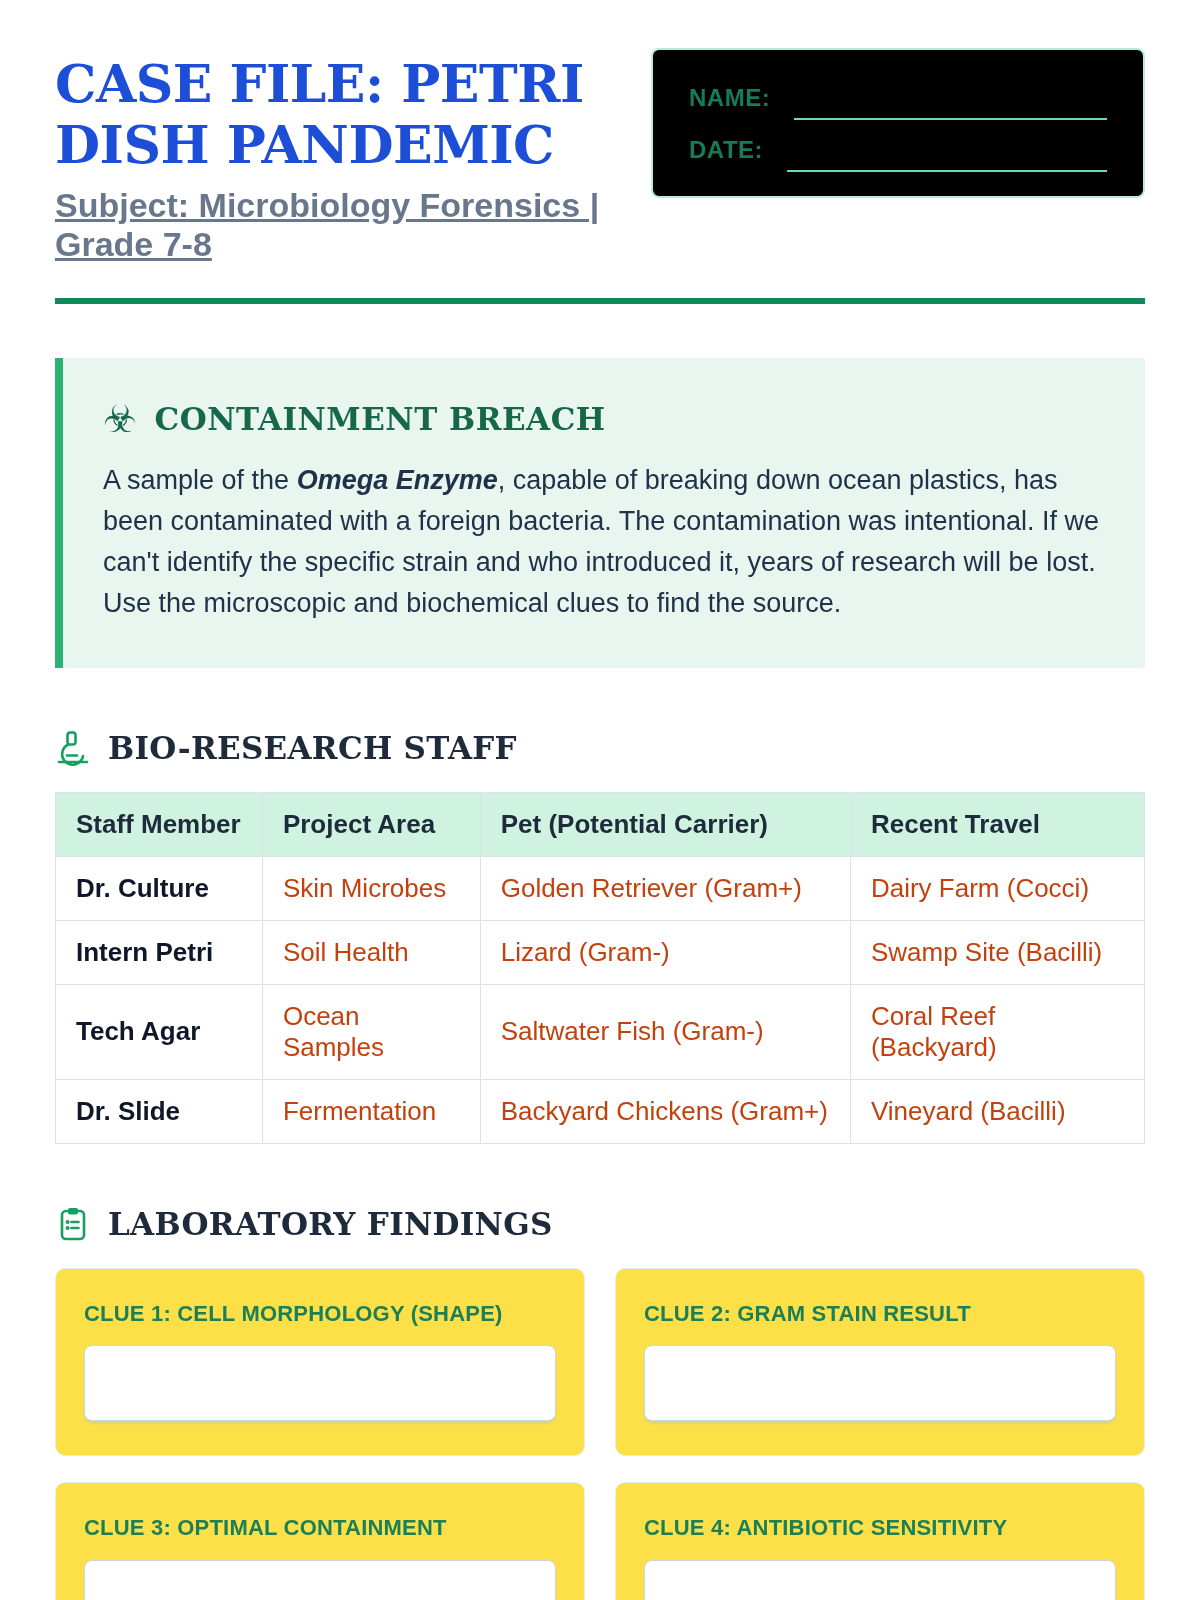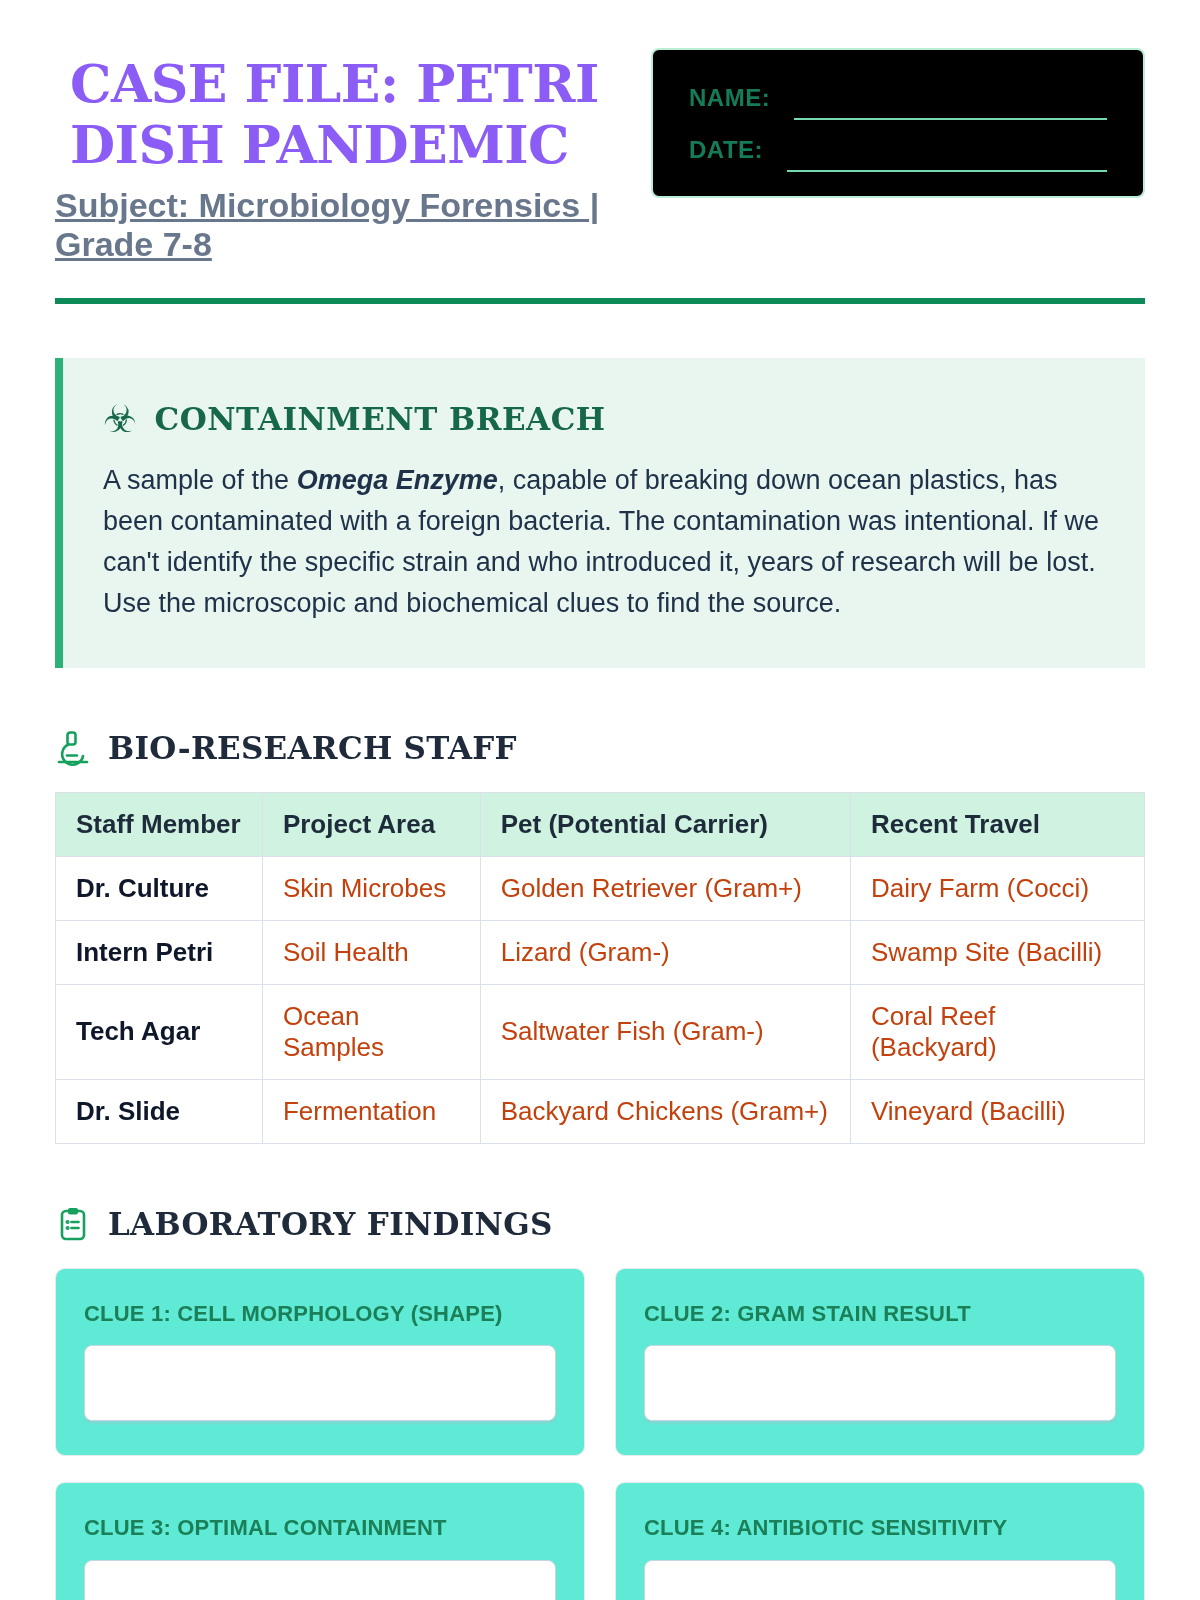--- a/index.html
+++ b/index.html
@@ -14,22 +14,22 @@
 
   
   .top { display: flex; justify-content: space-between; align-items: flex-start; }
   .title-block { max-width: 620px; }
   h1.doc-title {
     font-family: "DejaVu Serif", serif;
     font-weight: 700;
     font-size: 52px;
     line-height: 1.17;
     letter-spacing: -0.5px;
-    color: #8b5cf6;
-    margin: 8px 0 10px 15px;
+    color: #1d4ed8;
+    margin: 8px 0 10px 0;
   }
   .subject {
     font-size: 34px; font-weight: 600;
     color: #68778c; margin: 0; text-decoration: underline;
   }
   .name-card {
     width: 494px; flex: 0 0 494px;
     background: #000000;
     border: 2px solid #b9edd4;
     border-radius: 8px;
@@ -104,21 +104,21 @@
   .staff-table tbody td:first-child { font-weight: 700; color: #0f172a; }
   .col-member { width: 19%; } .col-project { width: 20%; }
   .col-pet { width: 34%; } .col-travel { width: 27%; }
 
   
   .clue-grid {
     display: grid; grid-template-columns: 1fr 1fr;
     column-gap: 30px; row-gap: 26px;
   }
   .clue-card {
-    background: #5eead4;
+    background: #fde047;
     border: 1px solid #e4eded;
     border-radius: 10px;
     padding: 32px 28px 34px 28px;
   }
   .clue-label {
     color: #1b7f58; font-weight: 700; font-size: 22px;
     letter-spacing: 0.2px; line-height: 1.2;
   }
   .clue-input {
     margin-top: 18px; height: 76px;

